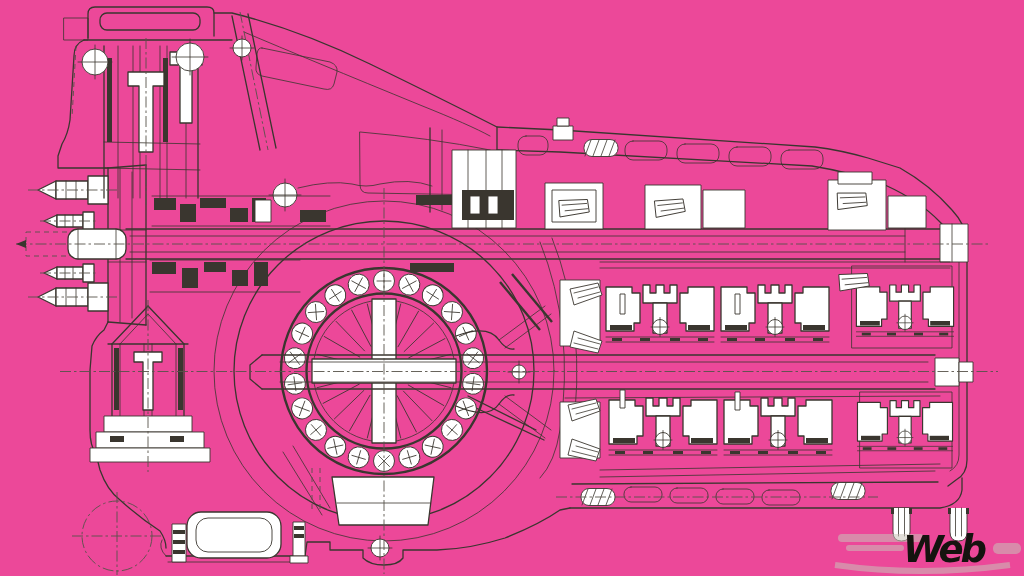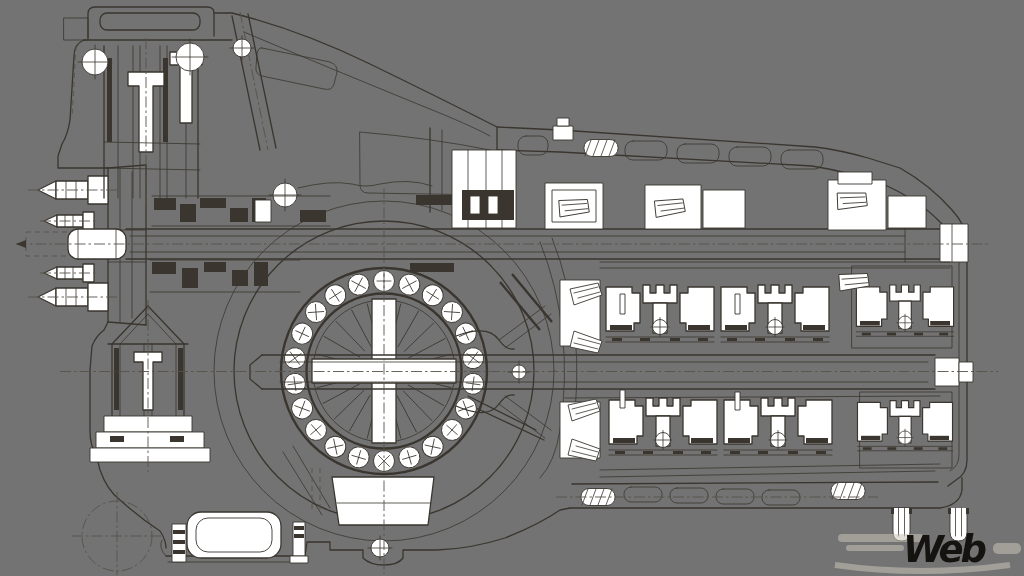--- a/index.html
+++ b/index.html
@@ -1,16 +1,16 @@
 <!DOCTYPE html>
 <html><head>
 <meta charset="utf-8">
 <style>
   html,body{margin:0;padding:0;background:#ffffff;}
-  .stage{position:relative;width:1024px;height:576px;background:#737373;overflow:hidden;
+  .stage{position:relative;width:1024px;height:576px;background:#ec4899;overflow:hidden;
          font-family:"DejaVu Sans", sans-serif;}
   svg{display:block}
   
   .ln{fill:none;stroke:#3a362f;stroke-width:1.3;stroke-linecap:round;stroke-linejoin:round}
   .thin{fill:none;stroke:#3a362f;stroke-width:.8;stroke-linecap:round;stroke-linejoin:round}
   .thick{fill:none;stroke:#3a362f;stroke-width:2.4;stroke-linejoin:round}
   .pc{fill:#ffffff;stroke:#3a362f;stroke-width:1.3;stroke-linejoin:round}
   .pcthin{fill:#ffffff;stroke:#3a362f;stroke-width:.9;stroke-linejoin:round}
   .blk{fill:#3a362f;stroke:none}
   .cl{fill:none;stroke:#57524a;stroke-width:.9;stroke-dasharray:11 3 2.5 3}

